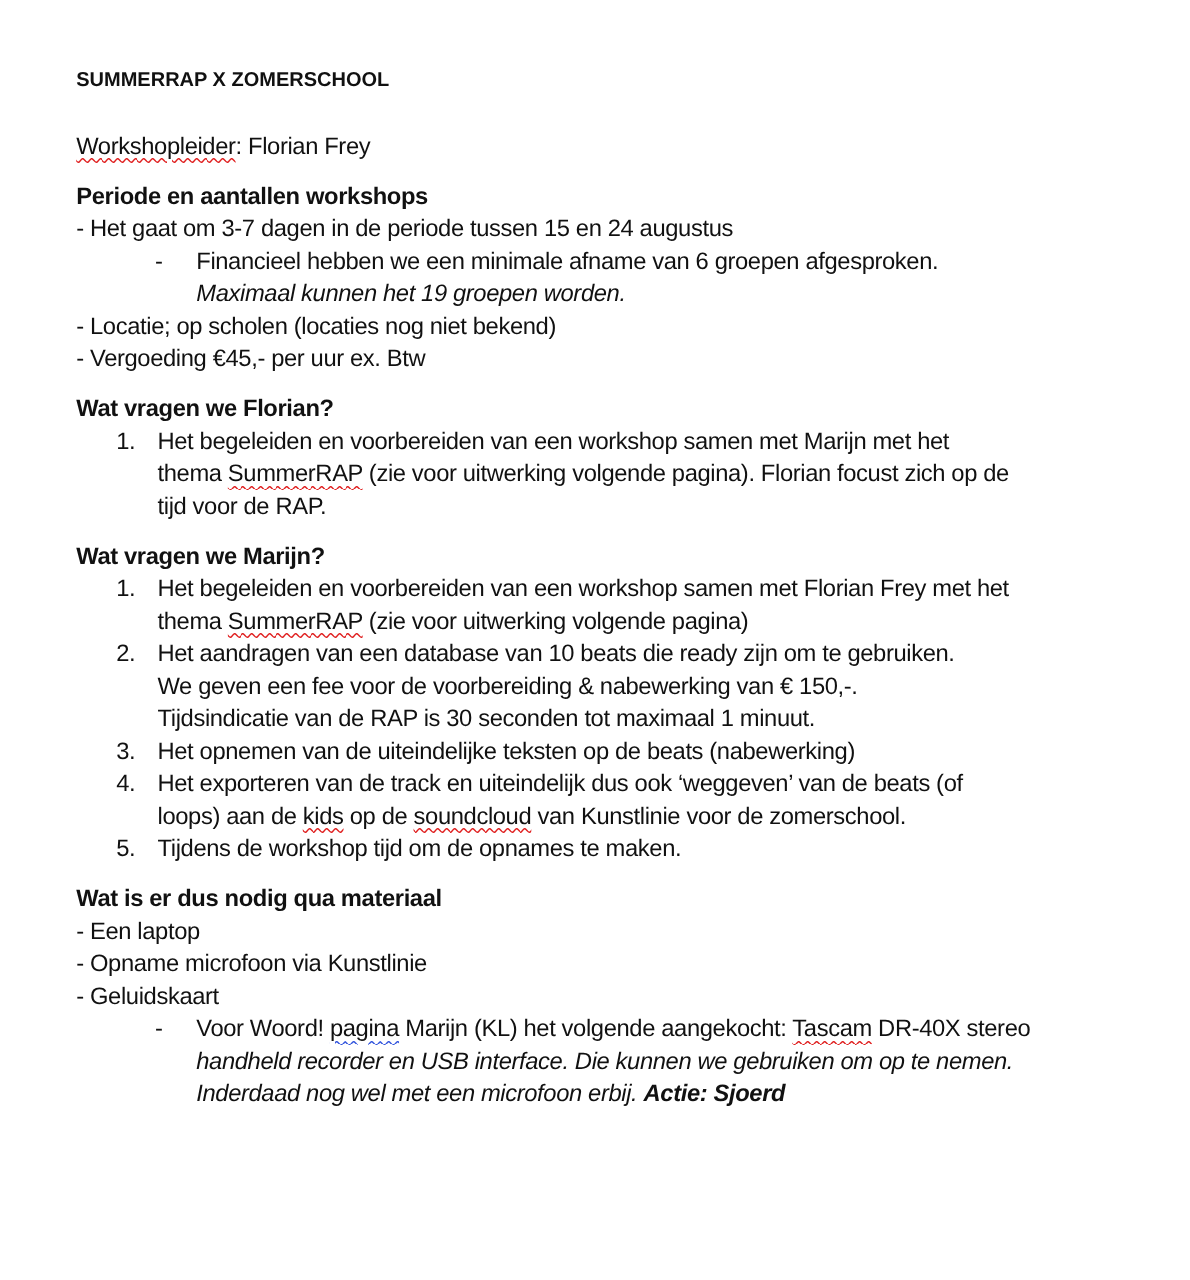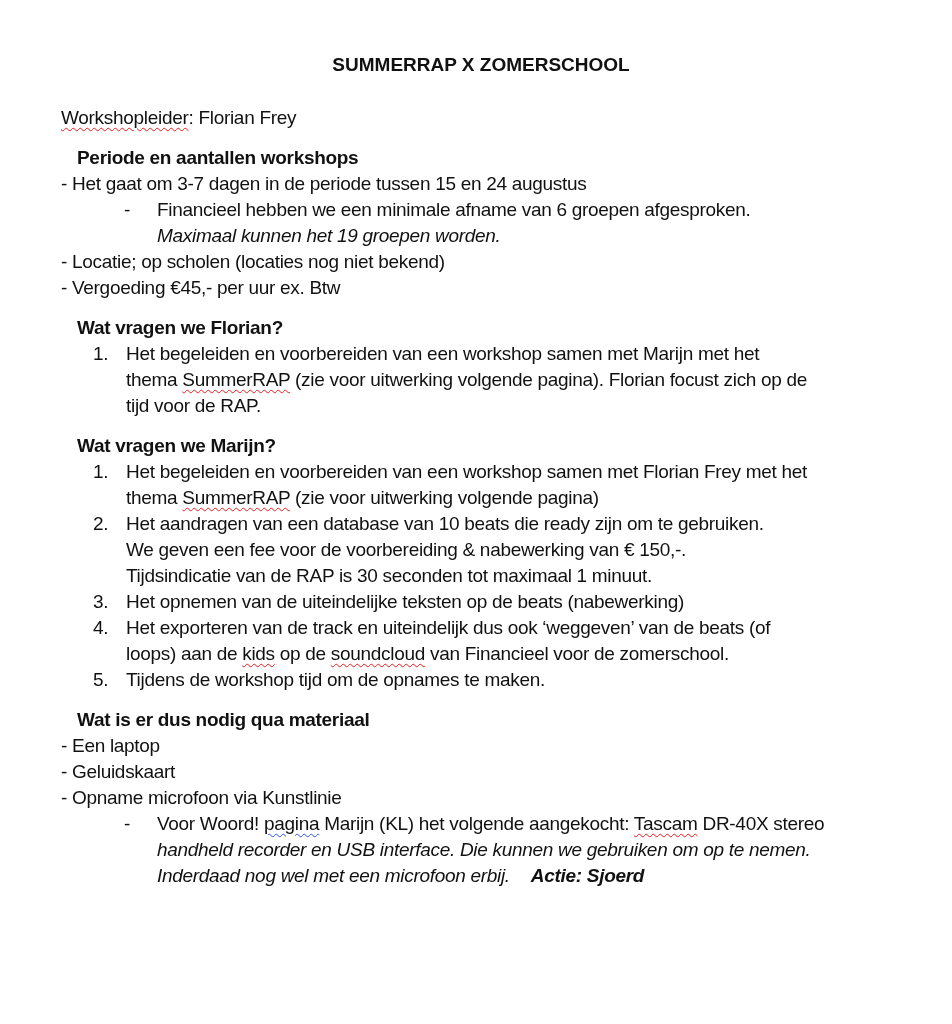--- a/index.html
+++ b/index.html
@@ -4,22 +4,22 @@
 <style>
   html, body { margin: 0; padding: 0; background: #ffffff; }
   body {
     width: 952px; height: 1024px; overflow: hidden; position: relative;
     font-family: "Liberation Sans", sans-serif;
     color: #111111;
     font-size: 19px;
   }
   .page { position: absolute; left: 61px; top: 52px; width: 840px; }
   .line { height: 26px; line-height: 26px; white-space: nowrap; letter-spacing: -0.3px; }
-  .title { font-weight: bold; font-size: 19px; height: 26px; line-height: 26px; text-align: center; }
-  .bold { font-weight: bold; margin-left: 16px; }
+  .title { font-weight: bold; font-size: 16px; height: 26px; line-height: 26px; }
+  .bold { font-weight: bold; }
   .gap { height: 27px; }
   .gap-s { height: 14px; }
   .dash-sub { position: relative; padding-left: 96px; }
   .dash-sub .mark { position: absolute; left: 63px; }
   .num { position: relative; padding-left: 65px; }
   .num .mark { position: absolute; left: 32px; }
   .cont { padding-left: 65px; }
   .cont-sub { padding-left: 96px; font-style: italic; }
   .sp-red { text-decoration: underline wavy #e02020; text-decoration-thickness: 1px; text-underline-offset: 3px; }
   .sp-blue { text-decoration: underline wavy #3355dd; text-decoration-thickness: 1px; text-underline-offset: 3px; }
@@ -75,32 +75,32 @@
   <div class="line cont">Tijdsindicatie van de RAP is 30 seconden tot maximaal 1 minuut.</div>
   <div class="line num">
     <span class="mark">3.</span>
     <span>Het opnemen van de uiteindelijke teksten op de beats (nabewerking)</span>
   </div>
   <div class="line num">
     <span class="mark">4.</span>
     <span>Het exporteren van de track en uiteindelijk dus ook ‘weggeven’ van de beats (of</span>
   </div>
   <div class="line cont">
-    <span>loops) aan de </span><span class="sp-red">kids</span><span> op de </span><span class="sp-red">soundcloud</span><span> van Financieel voor de zomerschool.</span>
+    <span>loops) aan de </span><span class="sp-red">kids</span><span> op de </span><span class="sp-red">soundcloud</span><span> van Kunstlinie voor de zomerschool.</span>
   </div>
   <div class="line num">
     <span class="mark">5.</span>
     <span>Tijdens de workshop tijd om de opnames te maken.</span>
   </div>
   <div class="gap-s"></div>
 
   <div class="line bold">Wat is er dus nodig qua materiaal</div>
   <div class="line">- Een laptop</div>
+  <div class="line">- Opname microfoon via Kunstlinie</div>
   <div class="line">- Geluidskaart</div>
-  <div class="line">- Opname microfoon via Kunstlinie</div>
   <div class="line dash-sub">
     <span class="mark">-</span>
     <span>Voor Woord! </span><span class="sp-blue">pagina</span><span> Marijn (KL) het volgende aangekocht: </span><span class="sp-red">Tascam</span><span> DR-40X stereo</span>
   </div>
   <div class="line cont-sub">handheld recorder en USB interface. Die kunnen we gebruiken om op te nemen.</div>
   <div class="line cont-sub">
     <span>Inderdaad nog wel met een microfoon erbij. </span><span class="bold">Actie: Sjoerd</span>
   </div>
 
 </div>

